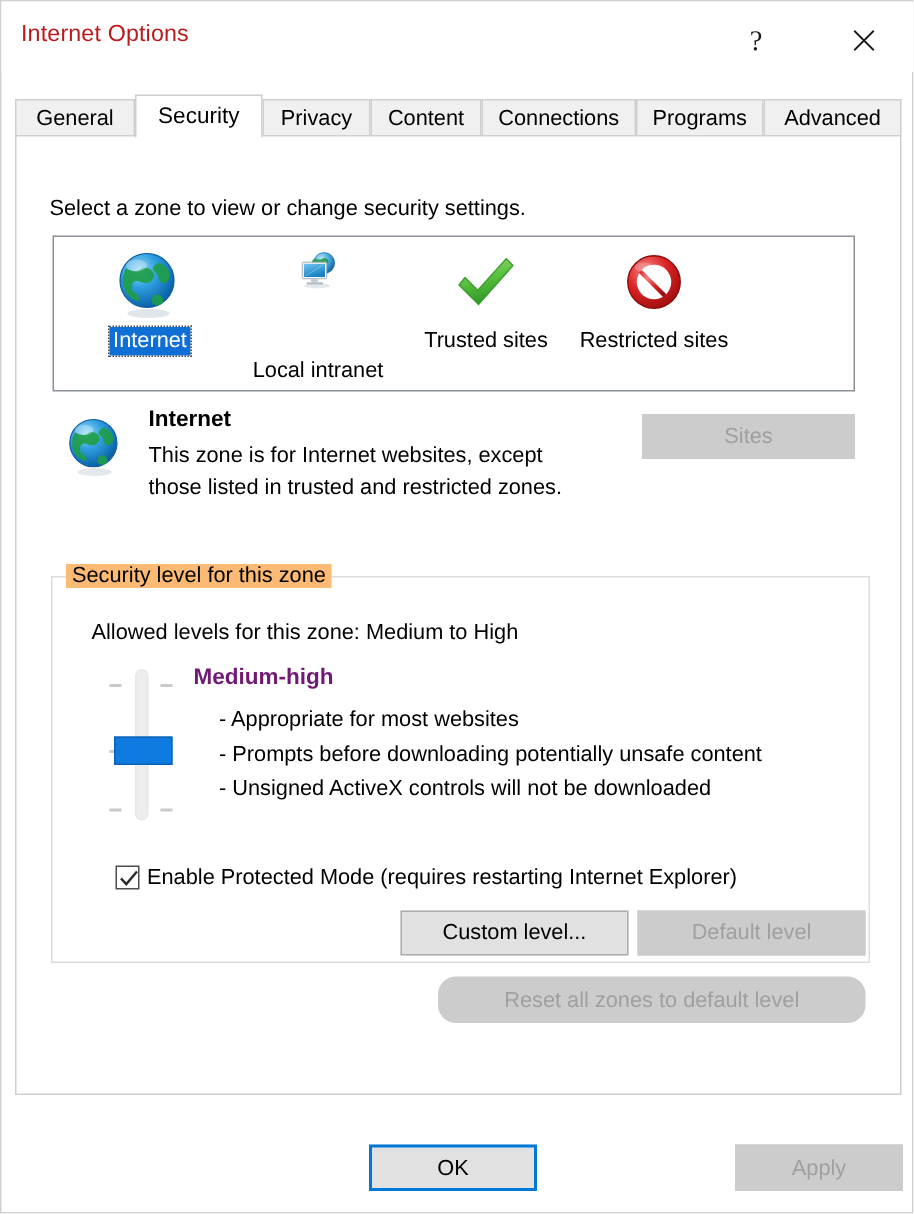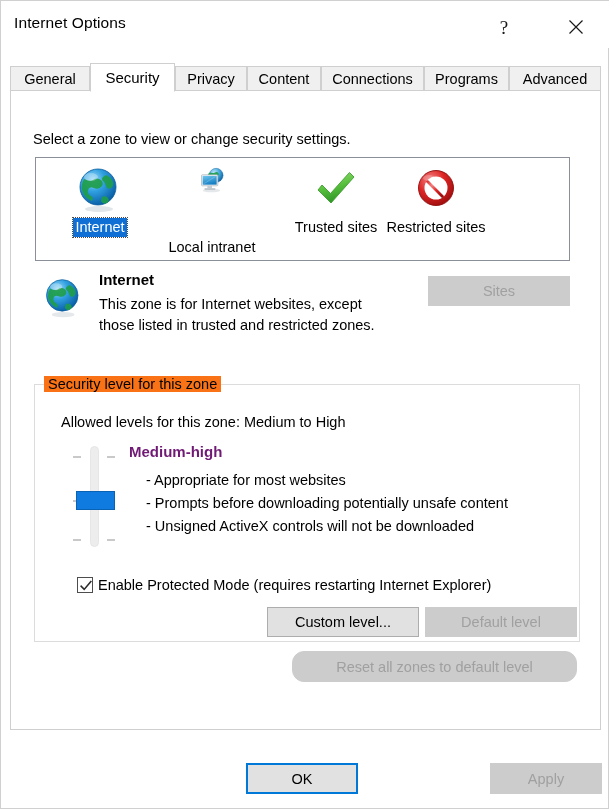--- a/index.html
+++ b/index.html
@@ -27,21 +27,21 @@
   #titlebar {
     position: absolute;
     left: 0; top: 0;
     width: 609px; height: 47px;
     background: #ffffff;
   }
   #title-text {
     position: absolute;
     left: 13px; top: 13px;
     font-size: 15.5px;
-    color: #000000;
+    color: #b91c1c;
     letter-spacing: 0.1px;
     white-space: nowrap;
   }
   .title-btn {
     position: absolute;
     top: 0;
     width: 46px; height: 34px;
     display: flex;
     align-items: center;
     justify-content: center;
@@ -212,21 +212,21 @@
     position: absolute;
     left: 23px; top: 293px;
     width: 546px; height: 258px;
     border: 1px solid #dcdcdc;
     box-sizing: border-box;
     background: transparent;
   }
   #seclevel-legend {
     position: absolute;
     left: 33px; top: 285px;
-    background: #f97316;
+    background: #fdba74;
     padding: 0 4px;
     font-size: 14.5px;
     color: #000000;
     white-space: nowrap;
   }
   #allowed-levels {
     position: absolute;
     left: 50px; top: 323px;
     font-size: 14.5px;
     color: #000000;
@@ -415,21 +415,21 @@
           <path d="M21 11 q5 2 8 0 q4 -2 6 1 q2 3 -1 5 q-4 2 -7 0 q-4 -2 -6 1 q-2 3 1 5 q-5 -4 -5 -8 q0 -3 4 -4 Z" fill="#1f9d4a" opacity=".9"></path>
           <rect x="6" y="15" width="28" height="19" rx="1.5" fill="#f1f3f5" stroke="#9aa5ad" stroke-width="1"></rect>
           <rect x="8" y="17" width="24" height="15" fill="url(#scr)"></rect>
           <path d="M9 31 L30 18" stroke="#ffffff" stroke-width="1" opacity=".35"></path>
           <rect x="16" y="34" width="8" height="4" fill="#c4cdd4"></rect>
           <rect x="11" y="38" width="19" height="2.6" rx="1.2" fill="#b3bcc4"></rect>
         </svg>
         <div class="zone-label">Local intranet</div>
       </div>
 
-      <div class="zone-item" style="left:244px;">
+      <div class="zone-item" style="left:232px;">
         <svg class="zone-icon" viewBox="0 0 48 48">
           <defs>
             <linearGradient id="gC" x1="0" y1="0" x2="0.3" y2="1">
               <stop offset="0%" stop-color="#9fe07a"></stop>
               <stop offset="55%" stop-color="#56bf3c"></stop>
               <stop offset="100%" stop-color="#2f9626"></stop>
             </linearGradient>
           </defs>
           <path d="M6 24 L10 19 L18.5 27.5 L37.5 6.5 L42 11 L19 37 Z" fill="url(#gC)" stroke="#3d9e2f" stroke-width="0.9" stroke-linejoin="round"></path>
         </svg>

